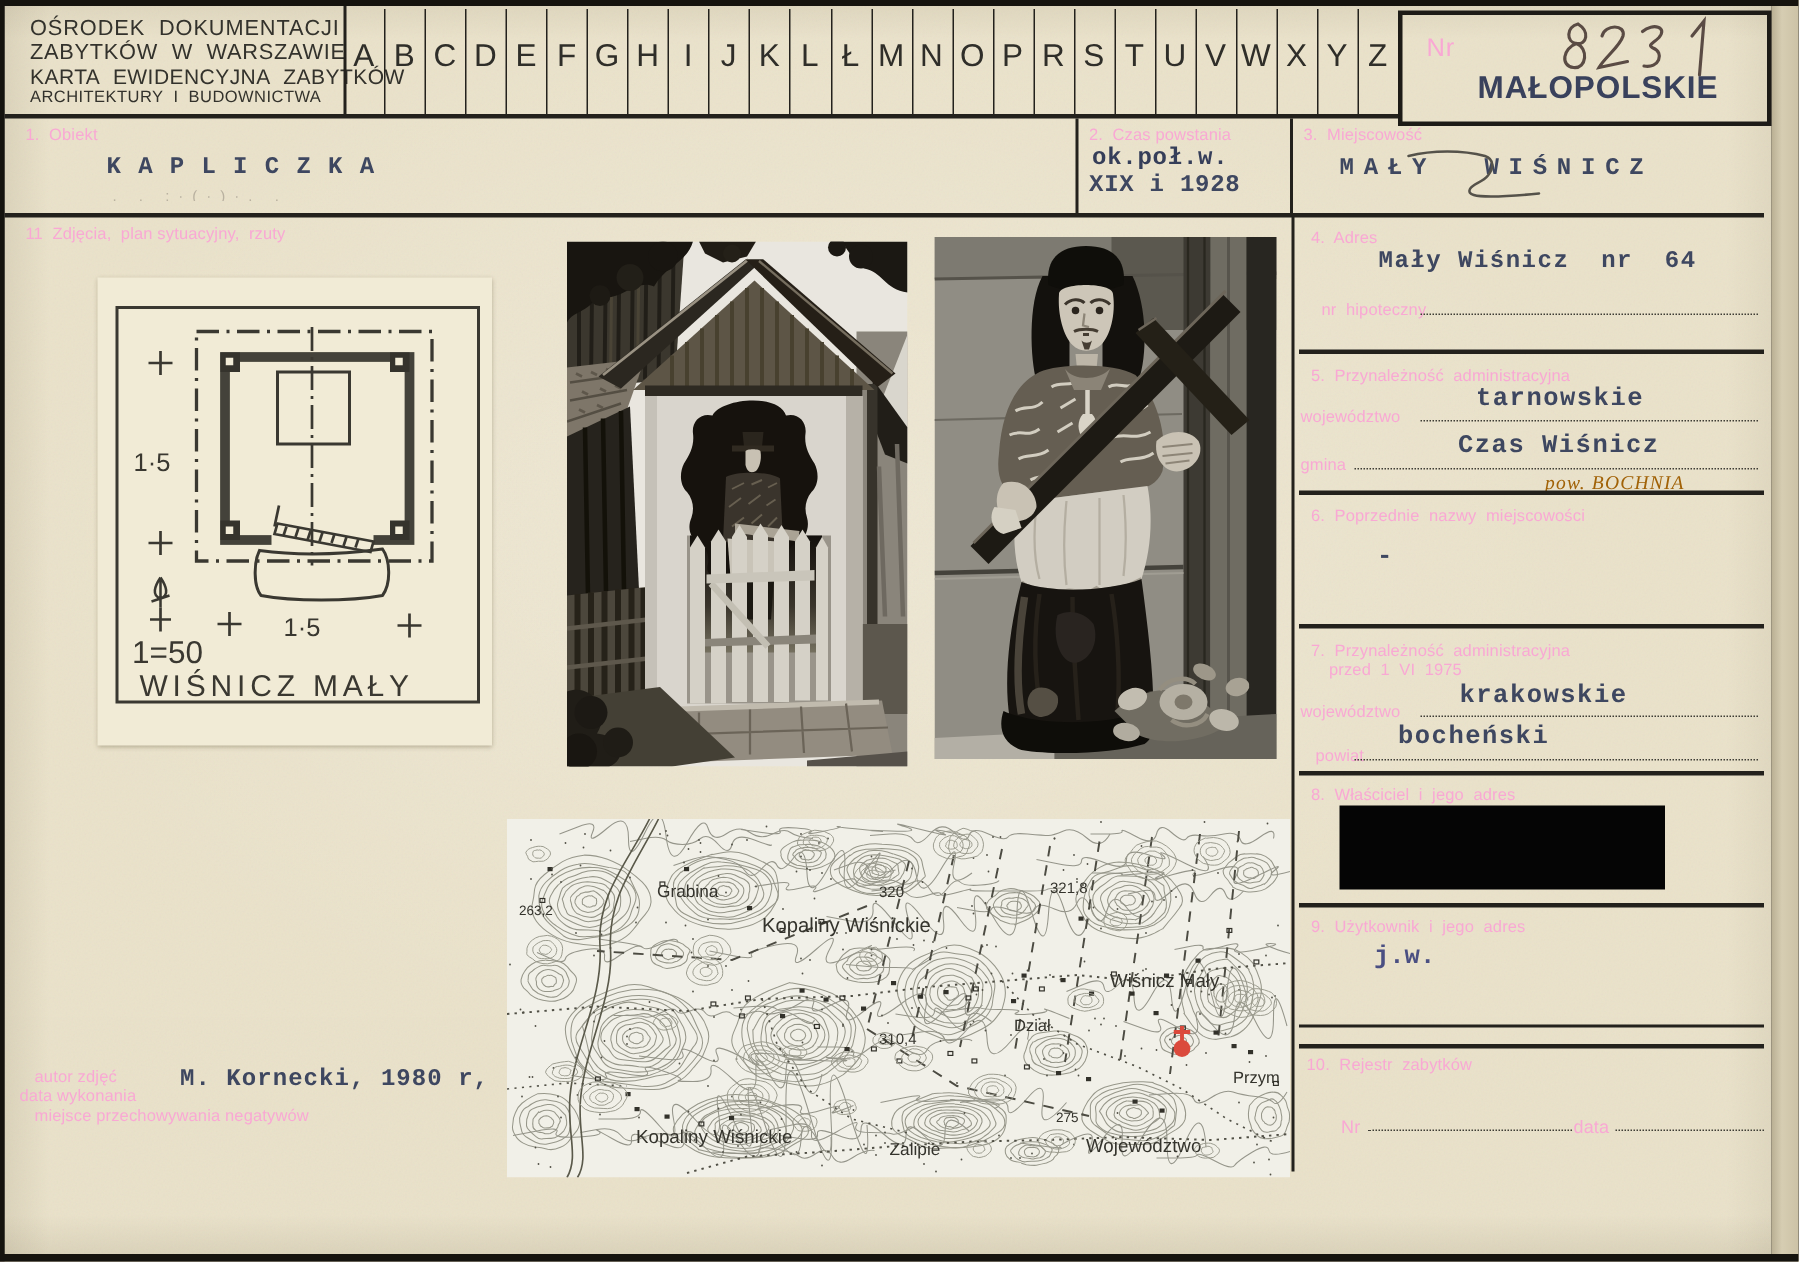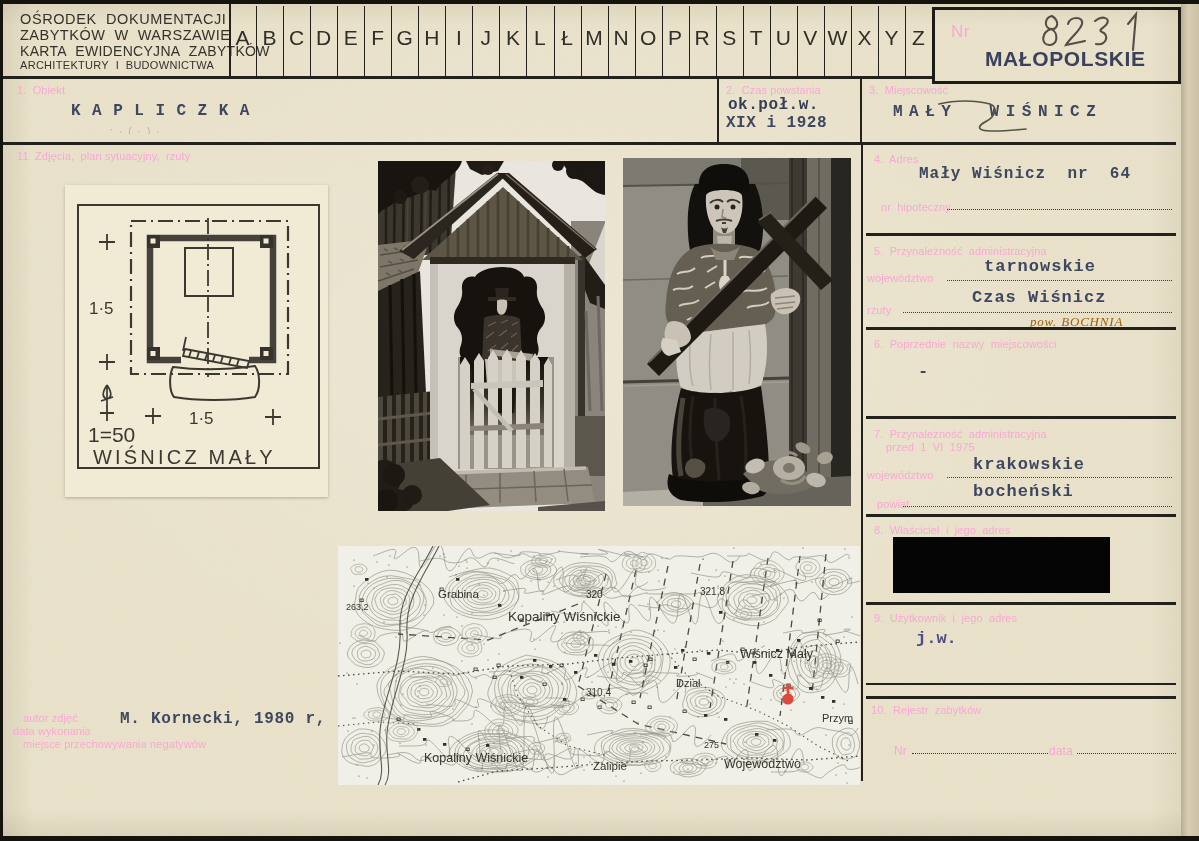--- a/index.html
+++ b/index.html
@@ -148,36 +148,36 @@
 <div class="type" style="left:919px;top:165px;font-size:16px;letter-spacing:1px;">Mały Wiśnicz&nbsp; nr&nbsp; 64</div>
 <div class="lbl" style="left:881px;top:201px;">nr&nbsp; hipoteczny</div>
 <div class="dot" style="left:947px;top:209px;width:225px;"></div>
 <div class="line" style="left:866px;top:233px;width:310px;height:3px;"></div>
 
 <div class="lbl" style="left:874px;top:245px;">5.&nbsp; Przynależność&nbsp; administracyjna</div>
 <div class="type" style="left:984px;top:257px;font-size:17px;letter-spacing:1px;">tarnowskie</div>
 <div class="lbl" style="left:867px;top:272px;">województwo</div>
 <div class="dot" style="left:947px;top:280px;width:225px;"></div>
 <div class="type" style="left:972px;top:288px;font-size:17px;letter-spacing:1px;">Czas Wiśnicz</div>
-<div class="lbl" style="left:867px;top:304px;">rzuty</div>
+<div class="lbl" style="left:867px;top:304px;">gmina</div>
 <div class="dot" style="left:903px;top:312px;width:269px;"></div>
 
 <div class="abs" style="left:1030px;top:314px;font-family:'Liberation Serif',serif;font-style:italic;font-size:13px;color:#a16207;letter-spacing:0.8px;">pow. BOCHNIA</div>
 <div class="line" style="left:866px;top:327px;width:310px;height:3px;"></div>
 
 <div class="lbl" style="left:874px;top:338px;">6.&nbsp; Poprzednie&nbsp; nazwy&nbsp; miejscowości</div>
 <div class="type" style="left:918px;top:362px;font-size:17px;">-</div>
 <div class="line" style="left:866px;top:416px;width:310px;height:3px;"></div>
 
 <div class="lbl" style="left:874px;top:428px;">7.&nbsp; Przynależność&nbsp; administracyjna</div>
 <div class="lbl" style="left:886px;top:441px;">przed&nbsp; 1&nbsp; VI&nbsp; 1975</div>
 <div class="type" style="left:973px;top:455px;font-size:17px;letter-spacing:1px;">krakowskie</div>
 <div class="lbl" style="left:867px;top:469px;">województwo</div>
 <div class="dot" style="left:947px;top:477px;width:225px;"></div>
-<div class="type" style="left:973px;top:482px;font-size:17px;letter-spacing:1px;">bocheński</div>
+<div class="type" style="left:932px;top:482px;font-size:17px;letter-spacing:1px;">bocheński</div>
 <div class="lbl" style="left:867px;top:498px;margin-left:10px;">powiat</div>
 <div class="dot" style="left:903px;top:506px;width:269px;"></div>
 <div class="line" style="left:866px;top:514px;width:310px;height:3px;"></div>
 
 <div class="lbl" style="left:874px;top:524px;">8.&nbsp; Właściciel&nbsp; i&nbsp; jego&nbsp; adres</div>
 
 <div class="abs" style="left:893px;top:537px;width:217px;height:56px;background:#050505;"></div>
 <div class="line" style="left:866px;top:602px;width:310px;height:3px;"></div>
 
 <div class="lbl" style="left:874px;top:612px;">9.&nbsp; Użytkownik&nbsp; i&nbsp; jego&nbsp; adres</div>

